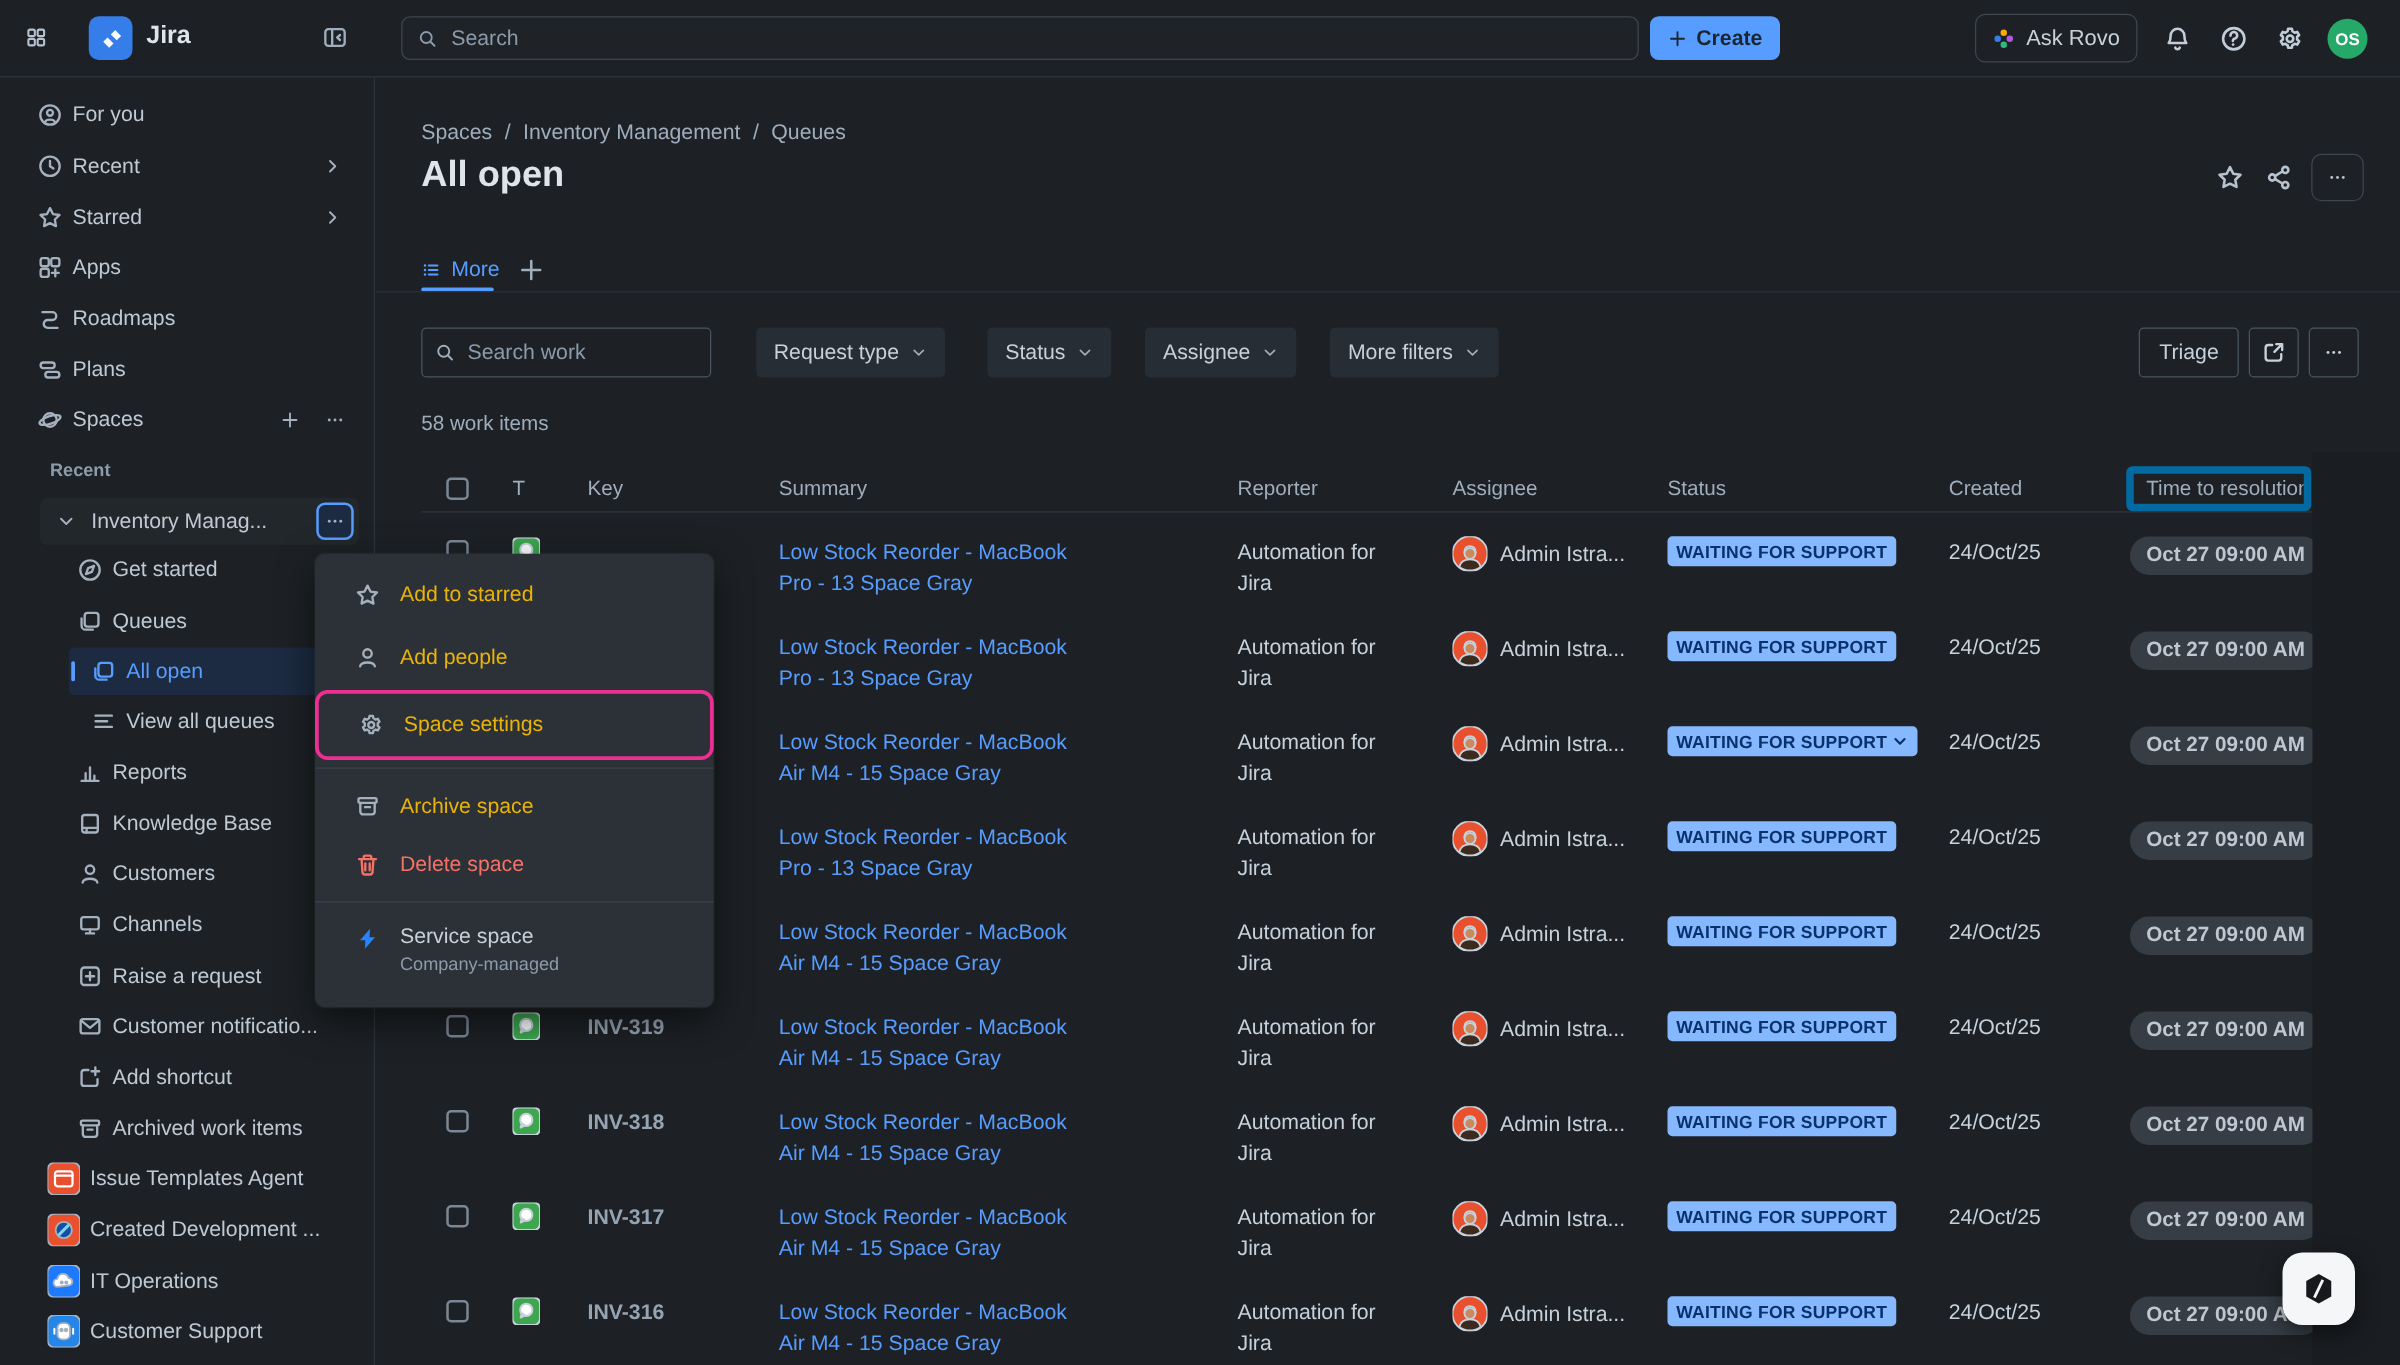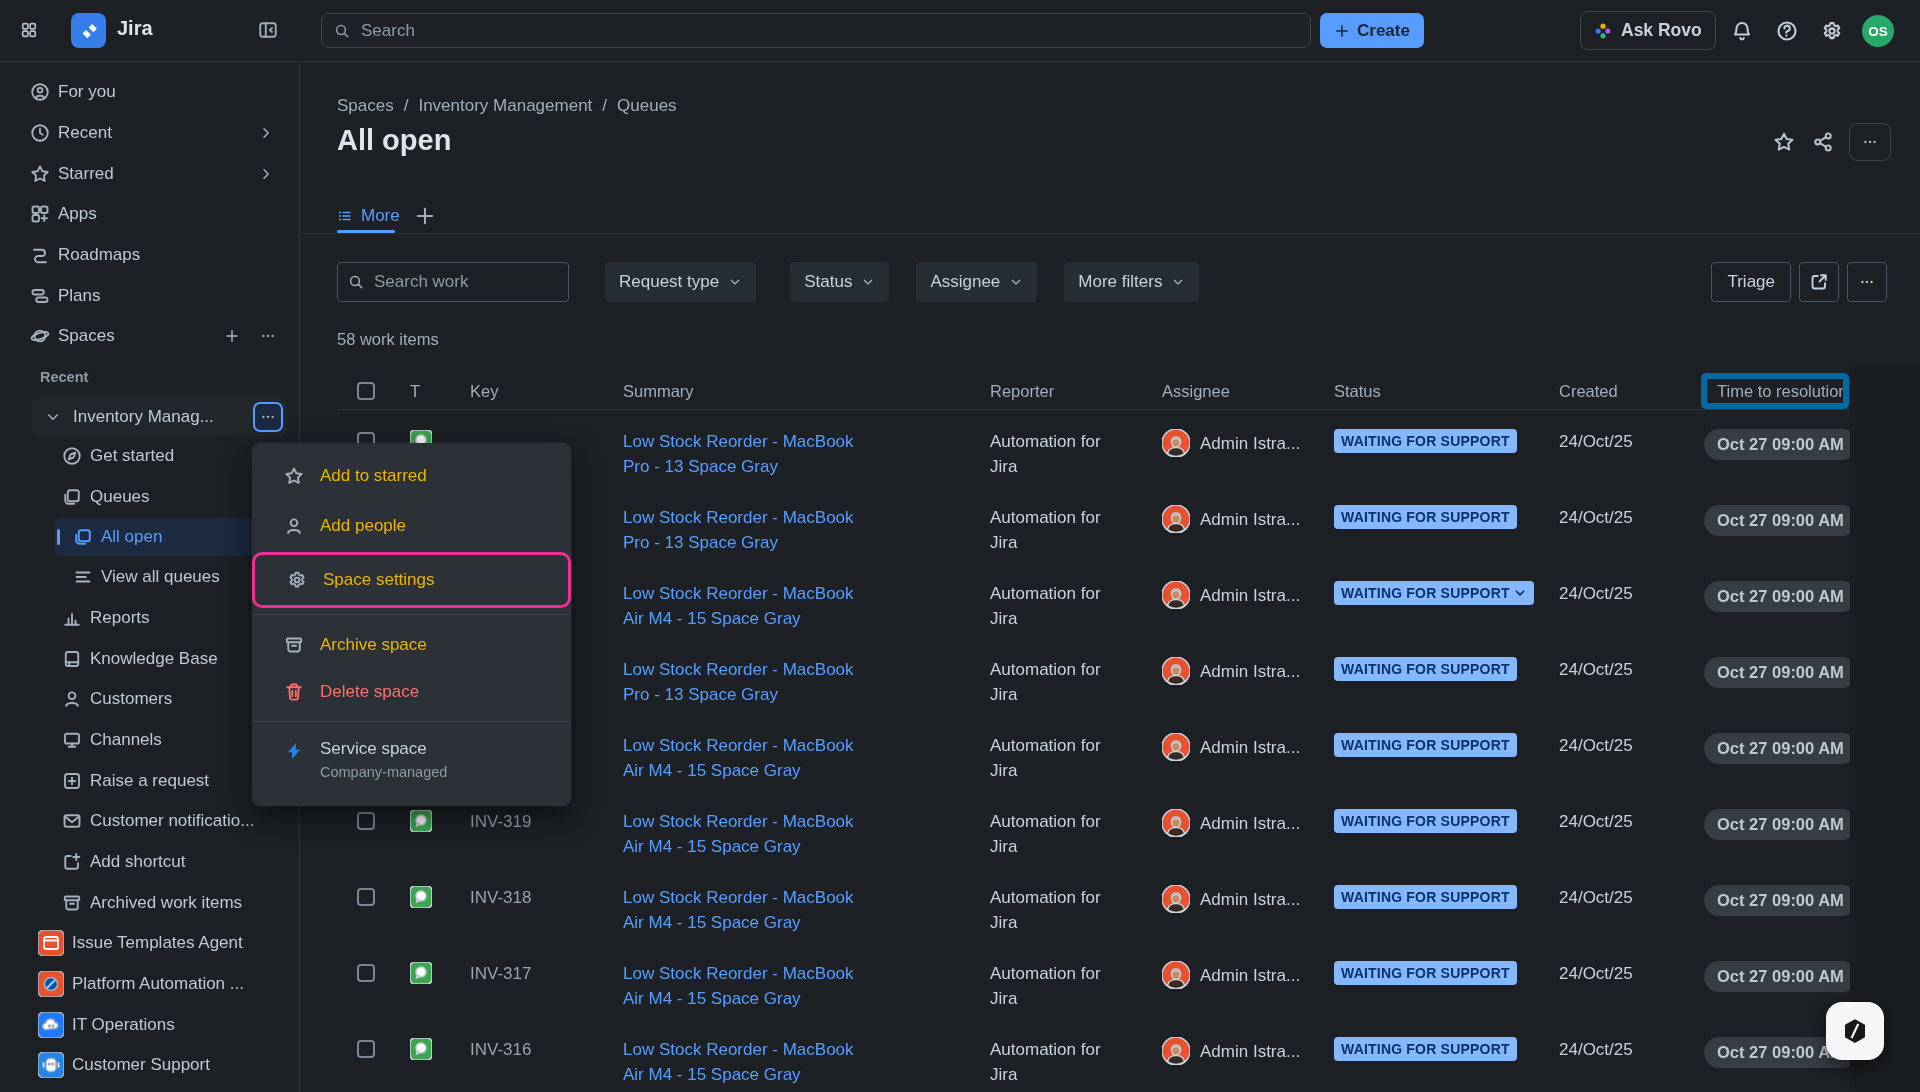--- a/index.html
+++ b/index.html
@@ -13,21 +13,21 @@
   .topbar{position:absolute;left:0;top:0;width:1920px;height:61px;background:#1D2125;border-bottom:1px solid #2E353C;z-index:40}
   .tbbtn{position:absolute;width:34px;height:34px;border-radius:6px;display:flex;align-items:center;justify-content:center;color:#B6C2CF;cursor:pointer}
   #appswitch{left:12px;top:13px}
   .jtile{position:absolute;left:71px;top:13px;width:35px;height:35px;border-radius:8px;background:#357DE8;display:flex;align-items:center;justify-content:center;cursor:pointer}
   .jname{position:absolute;left:117px;top:17px;font-size:20px;font-weight:700;color:#DEE4EA}
   #collapse{left:251px;top:13px;color:#9FADBC}
   .tbsearch{position:absolute;left:321px;top:13px;width:990px;height:35px;border:1px solid #3E454D;background:#1F2328;border-radius:7px;display:flex;align-items:center;gap:9px;padding:0 12px;box-sizing:border-box;color:#8C9BAB}
   .tbsearch input{flex:1;background:transparent;border:0;outline:0;color:#C7D1DB;font-size:17px;font-family:inherit}
   .tbsearch input::placeholder{color:#8C9BAB}
   .createbtn{position:absolute;left:1320px;top:13px;height:35px;padding:0 14px;background:#579DFF;color:#1C2633;border-radius:7px;display:flex;align-items:center;gap:7px;font-size:17px;font-weight:600;cursor:pointer}
-  .rovobtn{position:absolute;left:1580px;top:11px;height:39px;padding:0 13px;border:1px solid #3E454D;border-radius:8px;display:flex;align-items:center;gap:9px;font-size:17.5px;font-weight:700;color:#C7D1DB;box-sizing:border-box;cursor:pointer}
+  .rovobtn{position:absolute;left:1580px;top:11px;height:39px;padding:0 13px;border:1px solid #3E454D;border-radius:8px;display:flex;align-items:center;gap:9px;font-size:17.5px;font-weight:400;color:#C7D1DB;box-sizing:border-box;cursor:pointer}
   .tbic{position:absolute;top:15px;width:32px;height:32px;display:flex;align-items:center;justify-content:center;color:#C2CDD9;cursor:pointer}
   .tbic svg{width:22px;height:22px}
   .avatar{position:absolute;left:1862px;top:15px;width:32px;height:32px;border-radius:50%;background:#26A869;color:#fff;display:flex;align-items:center;justify-content:center;font-size:13.5px;font-weight:700;cursor:pointer}
 
   
   .sidebar{position:absolute;left:0;top:62px;bottom:0;width:300px;background:#1D2125;border-right:1px solid #2E353C;z-index:20;padding-top:10px;box-sizing:border-box;overflow:hidden}
   .srow{height:40.7px;display:flex;align-items:center;position:relative;font-size:17px;color:#BFC9D4;cursor:pointer;box-sizing:border-box}
   .srow .slabel{margin-left:8px;white-space:nowrap}
   .srow .ic{color:#A5B1BF}
   .top{padding-left:30px}
@@ -90,21 +90,21 @@
   .count{position:absolute;left:36px;top:268px;font-size:16.5px;color:#9FADBC}
 
   .table{position:absolute;left:0;top:311px;right:0;bottom:0;--cols:53px 60px 153px 367px 172px 172px 225px 142px 150px}
   .thead{display:grid;grid-template-columns:var(--cols);padding-left:56px;height:36px;align-items:center;font-size:16.5px;font-weight:500;color:#9FADBC}
   .hdiv{margin-left:36px;width:1514px;height:1px;background:#2E353C}
   .pinbox{width:148px;height:36px;border:6px solid #0369a1;border-radius:5px;display:flex;align-items:center;padding:0 10px;box-sizing:border-box;white-space:nowrap;overflow:hidden;background:#1D2125}
   .rows{margin-top:6px}
   .trow{display:grid;grid-template-columns:var(--cols);padding-left:56px;padding-top:13px;height:76px;box-sizing:border-box;align-items:start;cursor:pointer}
   .checkbox{width:18px;height:18px;border:2px solid #7A8796;border-radius:4px;box-sizing:border-box;margin-top:3px;cursor:pointer}
   .typeicon{width:22px;height:22px;margin-top:1px}
-  .keycell{color:#96A3B2;font-weight:400;line-height:25px;font-size:17px}
+  .keycell{color:#96A3B2;font-weight:700;line-height:25px;font-size:17px}
   .sumline{color:#579DFF;line-height:25px;font-size:17px;white-space:nowrap;cursor:pointer}
   .repline{line-height:25px;font-size:17px}
   .asg{display:flex;align-items:center;gap:10px}
   .asg .nm{font-size:17px;line-height:25px;white-space:nowrap}
   .pill{display:inline-flex;align-items:center;background:#85B8FF;color:#09326C;font-size:14px;font-weight:700;letter-spacing:.2px;border-radius:4px;padding:4px 7px;line-height:16px;white-space:nowrap;cursor:pointer}
   .pill .ic{width:14px;height:14px;margin-left:3px}
   .pill .ic svg{stroke-width:2}
   .cre{font-size:17px;line-height:25px}
   .timecell{overflow:hidden;height:34px}
   .tpill{display:inline-flex;align-items:center;height:31px;background:#363D45;border-radius:16px;padding:0 13px;font-size:16.5px;font-weight:700;color:#BFC8D2;white-space:nowrap;margin-left:3px}
@@ -429,21 +429,21 @@
         <span class="slabel">Issue Templates Agent</span>
       </div>
       <div class="srow approw">
         <span class="tile ic">
           <svg viewBox="0 0 26 26">
             <rect width="26" height="26" rx="6" fill="#E8502E"></rect>
             <circle cx="13" cy="13" r="6.5" fill="#124FA3"></circle>
             <path d="M9.5 16.5l7-7" stroke="#7FD1F0" stroke-width="2.4" stroke-linecap="round"></path>
           </svg>
         </span>
-        <span class="slabel">Platform Automation ...</span>
+        <span class="slabel">Created Development ...</span>
       </div>
       <div class="srow approw">
         <span class="tile ic">
           <svg viewBox="0 0 26 26">
             <rect width="26" height="26" rx="6" fill="#1D7AFC"></rect>
             <path d="M8.2 17.5a3.2 3.2 0 0 1-.3-6.4 4.6 4.6 0 0 1 9-.6 2.9 2.9 0 0 1 .8 5.7z" fill="#fff"></path>
             <circle cx="11.4" cy="14" r=".9" fill="#1D7AFC"></circle>
             <circle cx="15" cy="14" r=".9" fill="#1D7AFC"></circle>
           </svg>
         </span>

